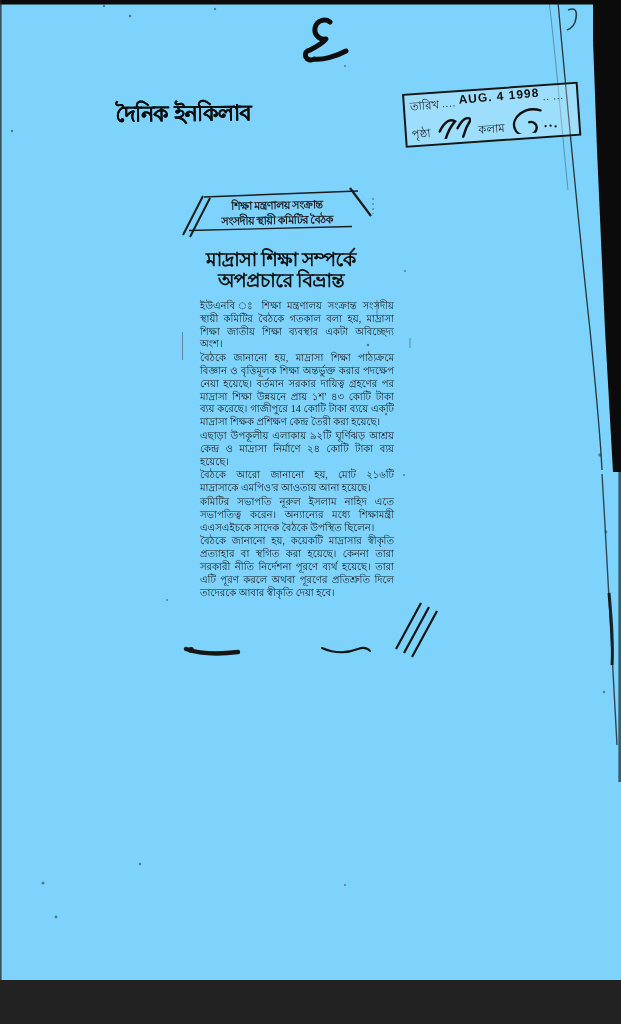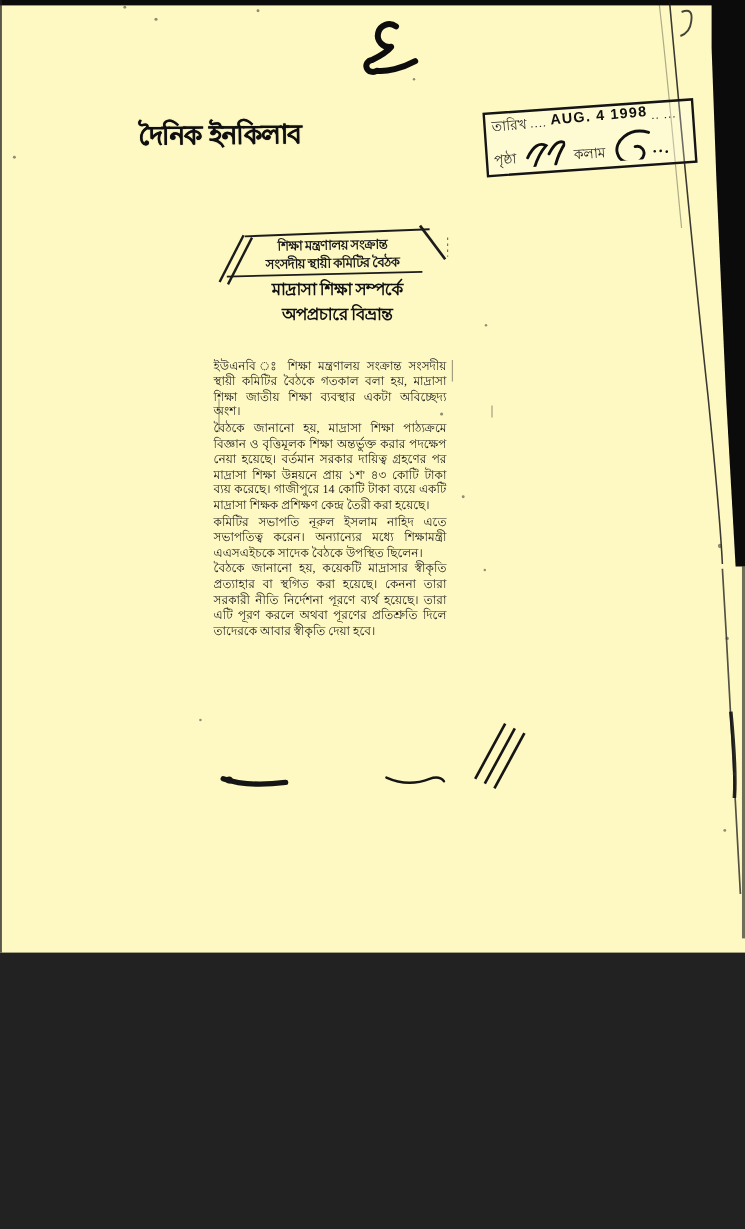--- a/index.html
+++ b/index.html
@@ -1,18 +1,18 @@
 <!DOCTYPE html>
 <html><head>
 <meta charset="utf-8">
 <style>
   html,body{margin:0;padding:0;background:#222;}
   .page{
-    position:relative;width:621px;height:794px;margin:0 auto;
-    background:#fef9c3;overflow:hidden;
+    position:relative;width:621px;height:980px;margin:0 auto;
+    background:#7dd3fc;overflow:hidden;
     font-family:"Liberation Serif",serif;color:#1a1a1a;
   }
   .artifacts{position:absolute;left:0;top:0;width:621px;height:1024px;pointer-events:none;}
 
   .masthead{
     position:absolute;left:88px;top:96px;width:190px;text-align:center;
     font-family:"DejaVu Serif",serif;font-weight:700;font-size:22px;line-height:34px;
     letter-spacing:-1px;white-space:nowrap;color:#0f0f0f;
     transform:rotate(-0.6deg);text-shadow:0 0 .6px #000;
   }
@@ -29,26 +29,26 @@
     letter-spacing:1px;transform:translateY(-4px) rotate(-1deg);color:#101010;}
   .stamp-dots{letter-spacing:1px;font-size:10px;color:#222;}
   .hw-svg{display:block;}
 
   .kicker{
     position:absolute;left:196px;top:198px;width:162px;text-align:center;
     font-weight:600;font-size:11px;line-height:15px;letter-spacing:-.5px;
     white-space:nowrap;transform:rotate(-1deg);
   }
   .headline{
-    position:absolute;left:184px;top:233px;width:194px;text-align:center;
-    font-weight:700;font-size:14px;line-height:20.5px;letter-spacing:-.5px;
+    position:absolute;left:184px;top:250px;width:194px;text-align:center;
+    font-weight:700;font-size:19px;line-height:20.5px;letter-spacing:-.5px;
     color:#101010;white-space:nowrap;
   }
   .body-col{
-    position:absolute;left:178px;top:300px;width:194px;
+    position:absolute;left:200px;top:300px;width:194px;
     font-size:10px;line-height:12.8px;text-align:justify;color:#191919;
   }
   .body-col p{margin:0 0 1px 0;}
 </style>
 </head>
 <body>
 
 <div class="page">
 
   <svg class="artifacts" viewBox="0 0 621 1024">
@@ -152,17 +152,19 @@
   </div>
 
   <div class="headline">
     <div>মাদ্রাসা শিক্ষা সম্পর্কে</div>
     <div>অপপ্রচারে বিভ্রান্ত</div>
   </div>
 
   <div class="body-col">
     <p>ইউএনবি ঃ শিক্ষা মন্ত্রণালয় সংক্রান্ত সংসদীয় স্থায়ী কমিটির বৈঠকে গতকাল বলা হয়, মাদ্রাসা শিক্ষা জাতীয় শিক্ষা ব্যবস্থার একটা অবিচ্ছেদ্য অংশ।</p>
     <p>বৈঠকে জানানো হয়, মাদ্রাসা শিক্ষা পাঠ্যক্রমে বিজ্ঞান ও বৃত্তিমূলক শিক্ষা অন্তর্ভুক্ত করার পদক্ষেপ নেয়া হয়েছে। বর্তমান সরকার দায়িত্ব গ্রহণের পর মাদ্রাসা শিক্ষা উন্নয়নে প্রায় ১শ' ৪৩ কোটি টাকা ব্যয় করেছে। গাজীপুরে 14 কোটি টাকা ব্যয়ে একটি মাদ্রাসা শিক্ষক প্রশিক্ষণ কেন্দ্র তৈরী করা হয়েছে।</p>
+    <p>এছাড়া উপকূলীয় এলাকায় ৯২টি ঘূর্ণিঝড় আশ্রয় কেন্দ্র ও মাদ্রাসা নির্মাণে ২৪ কোটি টাকা ব্যয় হয়েছে।</p>
+    <p>বৈঠকে আরো জানানো হয়, মোট ২১৬টি মাদ্রাসাকে এমপিও'র আওতায় আনা হয়েছে।</p>
     <p>কমিটির সভাপতি নূরুল ইসলাম নাহিদ এতে সভাপতিত্ব করেন। অন্যান্যের মধ্যে শিক্ষামন্ত্রী এএসএইচকে সাদেক বৈঠকে উপস্থিত ছিলেন।</p>
     <p>বৈঠকে জানানো হয়, কয়েকটি মাদ্রাসার স্বীকৃতি প্রত্যাহার বা স্থগিত করা হয়েছে। কেননা তারা সরকারী নীতি নির্দেশনা পূরণে ব্যর্থ হয়েছে। তারা এটি পূরণ করলে অথবা পূরণের প্রতিশ্রুতি দিলে তাদেরকে আবার স্বীকৃতি দেয়া হবে।</p>
   </div>
 
 </div>
 
 </body></html>

